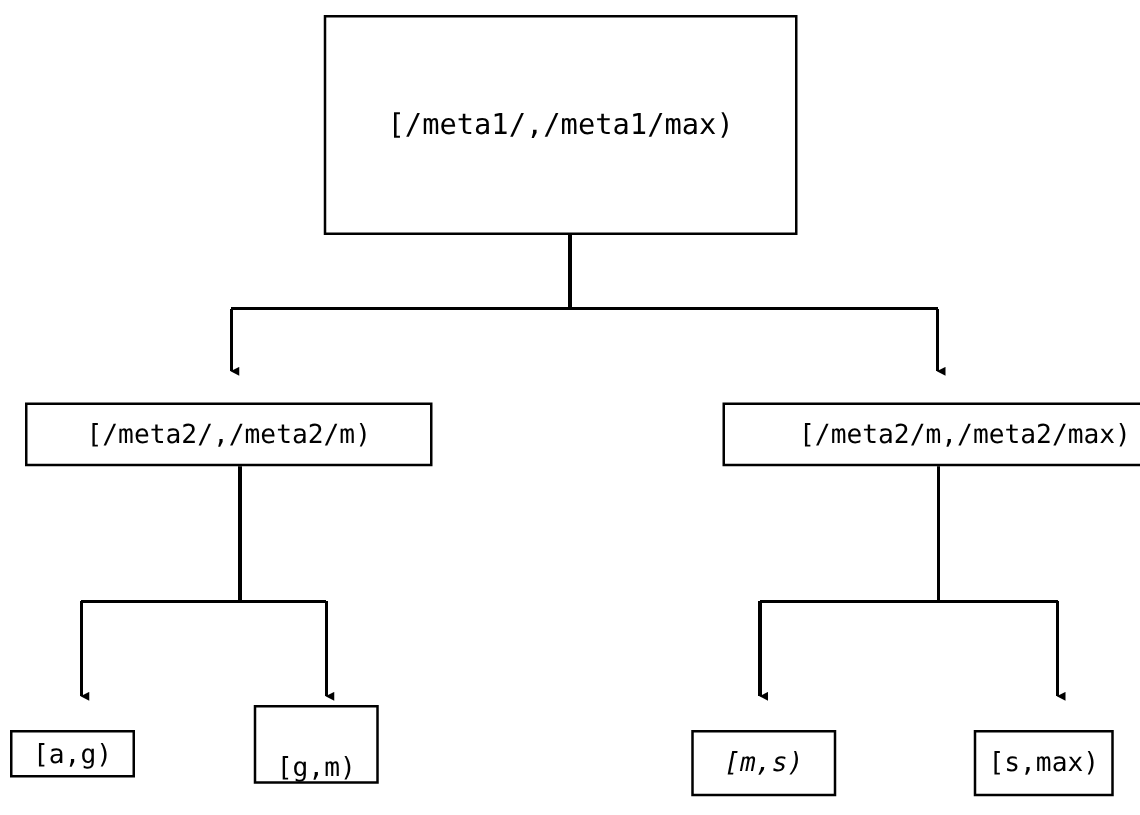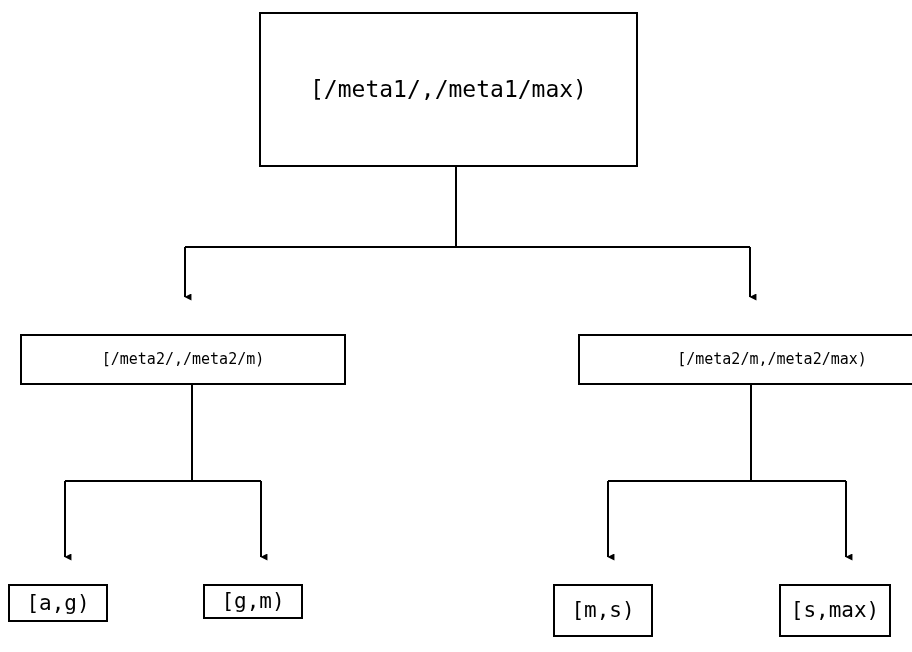--- a/index.html
+++ b/index.html
@@ -40,22 +40,21 @@
   }
   .node-label {
     display: block;
     text-align: center;
     line-height: 1;
   }
   .level-root {
     font-size: 23px;
   }
   .level-mid {
-    font-size: 15px;
-    margin-top: 12px;
+    font-size: 21px;
   }
   .level-leaf {
     font-size: 21px;
   }
 </style>
 </head>
 <body>
 
 <div id="canvas">
 
@@ -80,41 +79,41 @@
       <path d="M 65 481 L 65 557" marker-end="url(#arrow)"></path>
       <path d="M 261 481 L 261 557" marker-end="url(#arrow)"></path>
 
       <path d="M 751 373 L 751 481"></path>
       <path d="M 608 481 L 846 481"></path>
       <path d="M 608 481 L 608 557" marker-end="url(#arrow)"></path>
       <path d="M 846 481 L 846 557" marker-end="url(#arrow)"></path>
     </g>
   </svg>
 
-  <div class="node level-root" style="left:259px; top:12px; width:379px; height:155px;">
+  <div class="node level-root" style="left:259px; top:12px; width:379px; height:176px;">
     <span class="node-label">[/meta1/,/meta1/max)</span>
   </div>
 
   <div class="node level-mid" style="left:20px; top:322px; width:326px; height:51px;">
     <span class="node-label">[/meta2/,/meta2/m)</span>
   </div>
 
   <div class="node level-mid" style="left:578px; top:322px; width:388px; height:51px;">
     <span class="node-label">[/meta2/m,/meta2/max)</span>
   </div>
 
   <div class="node level-leaf" style="left:8px; top:584px; width:100px; height:38px;">
     <span class="node-label">[a,g)</span>
   </div>
 
-  <div class="node level-leaf" style="left:203px; top:584px; width:100px; height:35px;">
+  <div class="node level-leaf" style="left:203px; top:564px; width:100px; height:63px;align-items:flex-end;">
     <span class="node-label">[g,m)</span>
   </div>
 
-  <div class="node level-leaf" style="left:553px; top:584px; width:100px; height:53px;">
+  <div class="node level-leaf" style="left:553px; top:584px; width:116px; height:53px;font-style:italic;">
     <span class="node-label">[m,s)</span>
   </div>
 
   <div class="node level-leaf" style="left:779px; top:584px; width:112px; height:53px;">
     <span class="node-label">[s,max)</span>
   </div>
 
 </div>
 
 </body></html>

